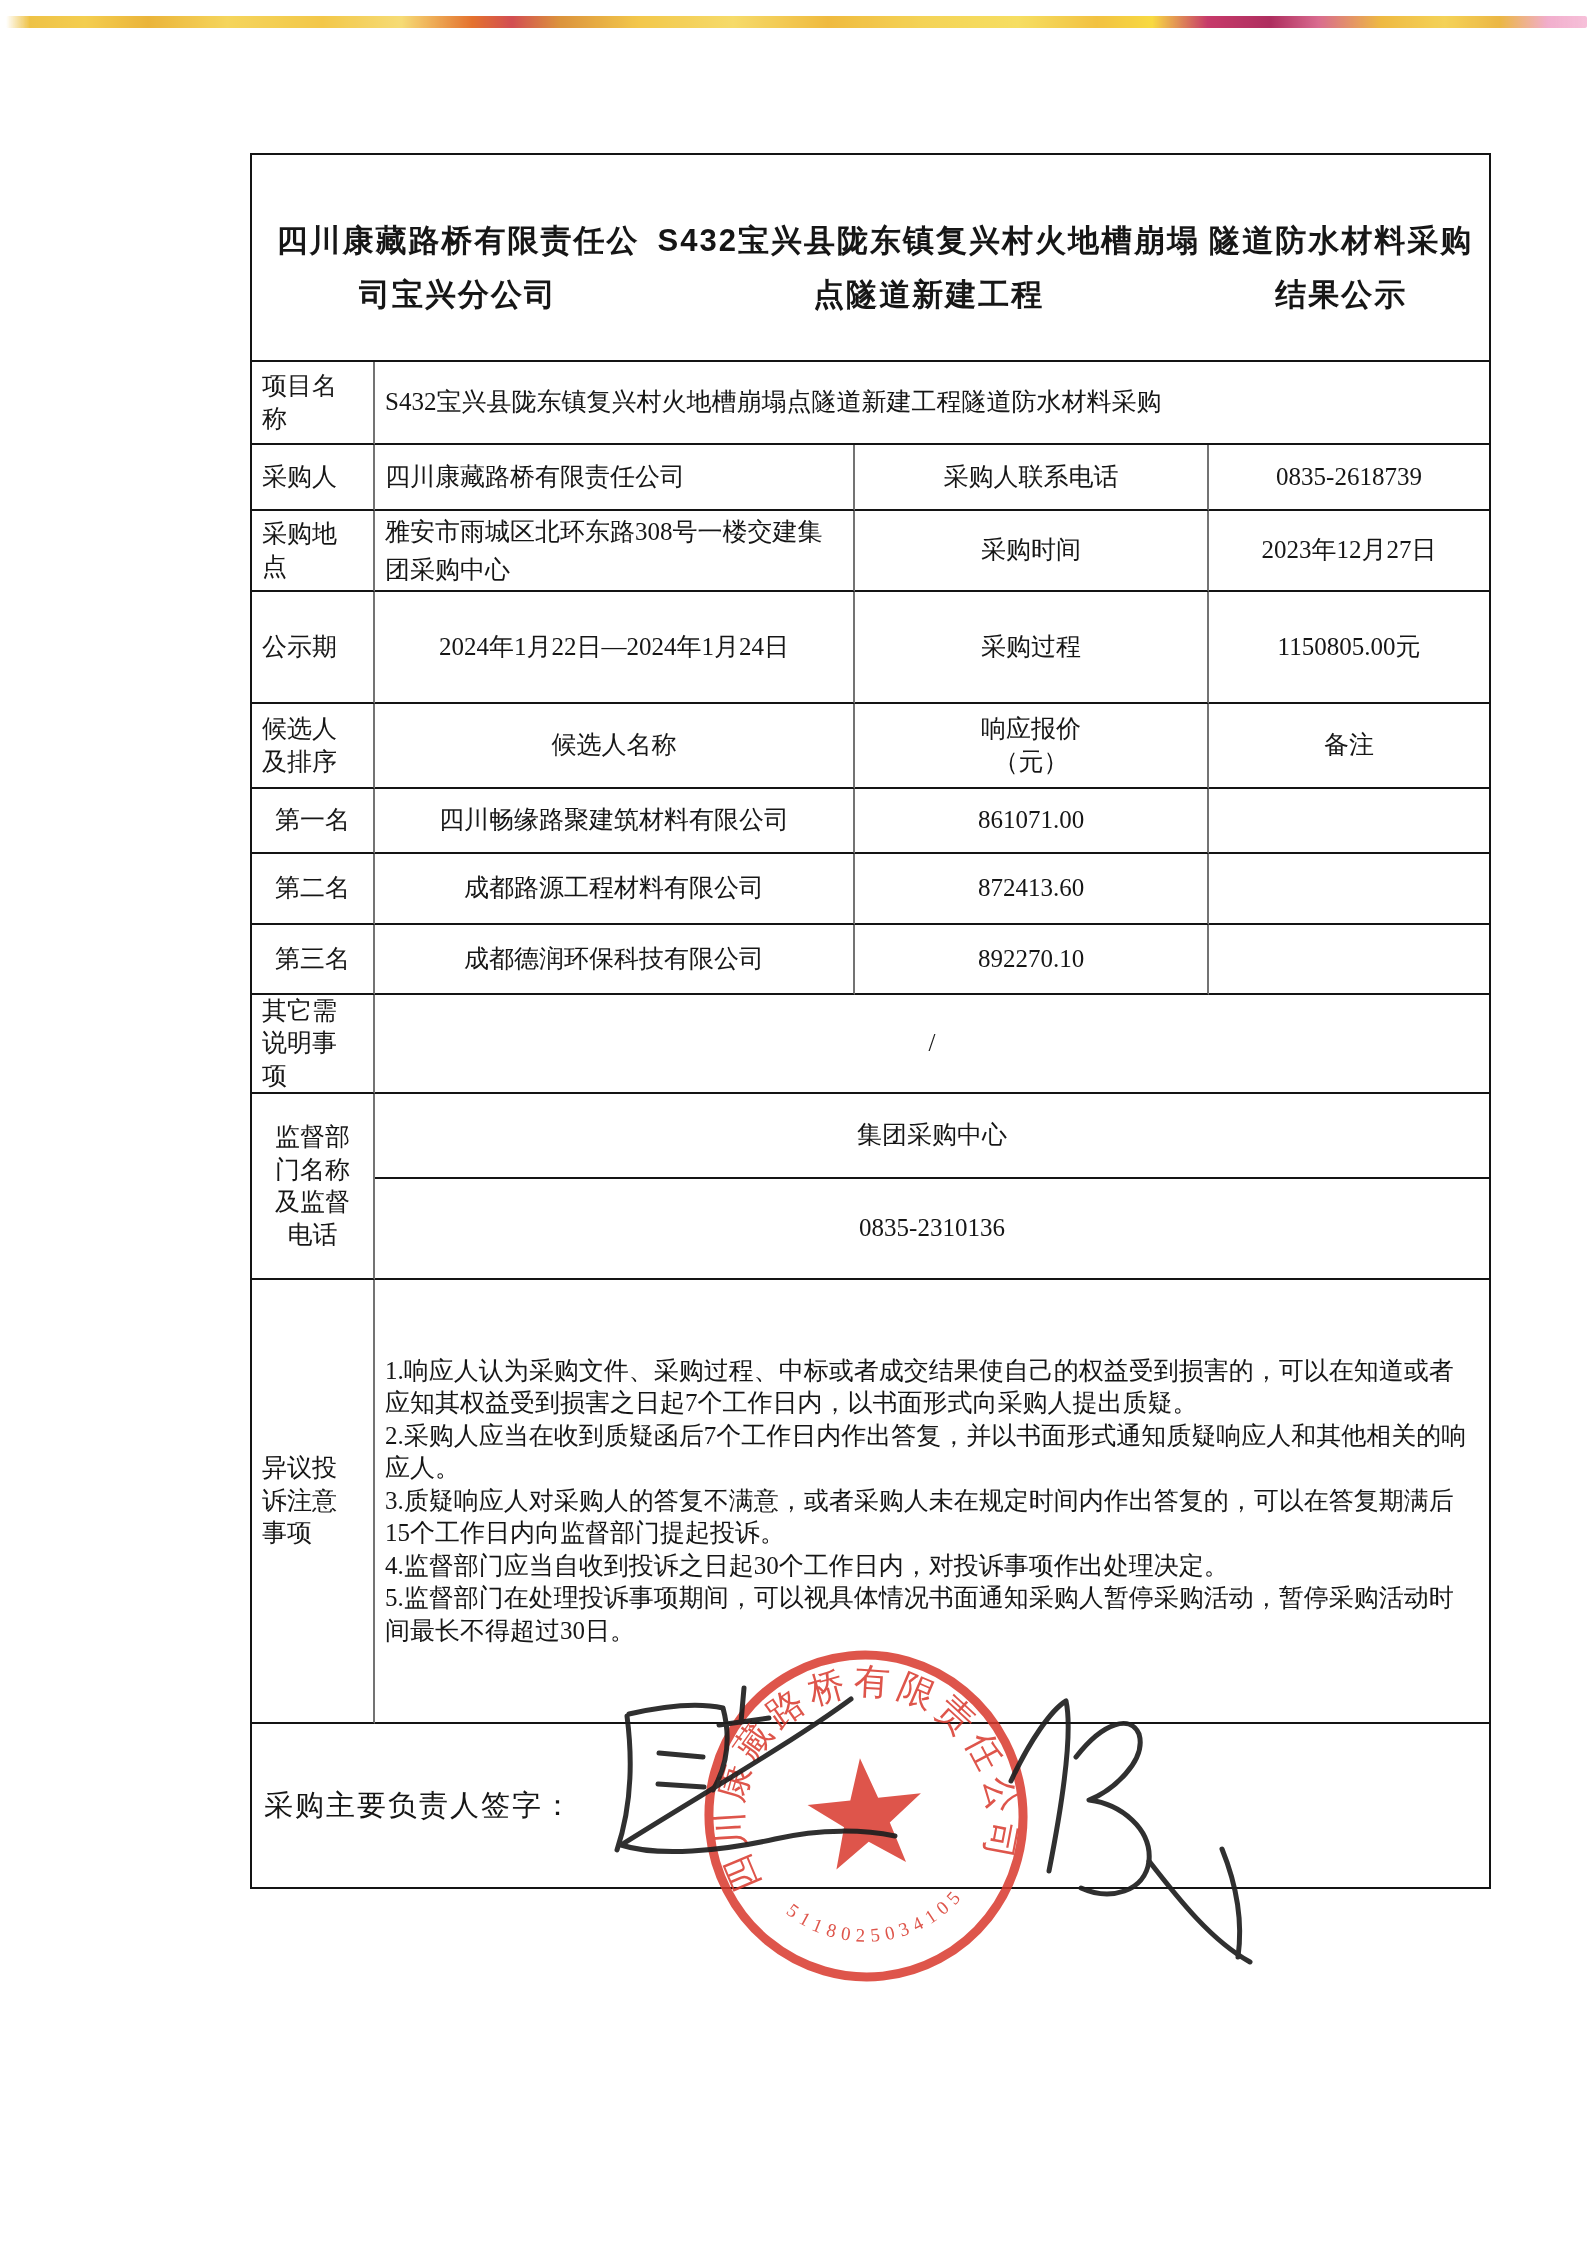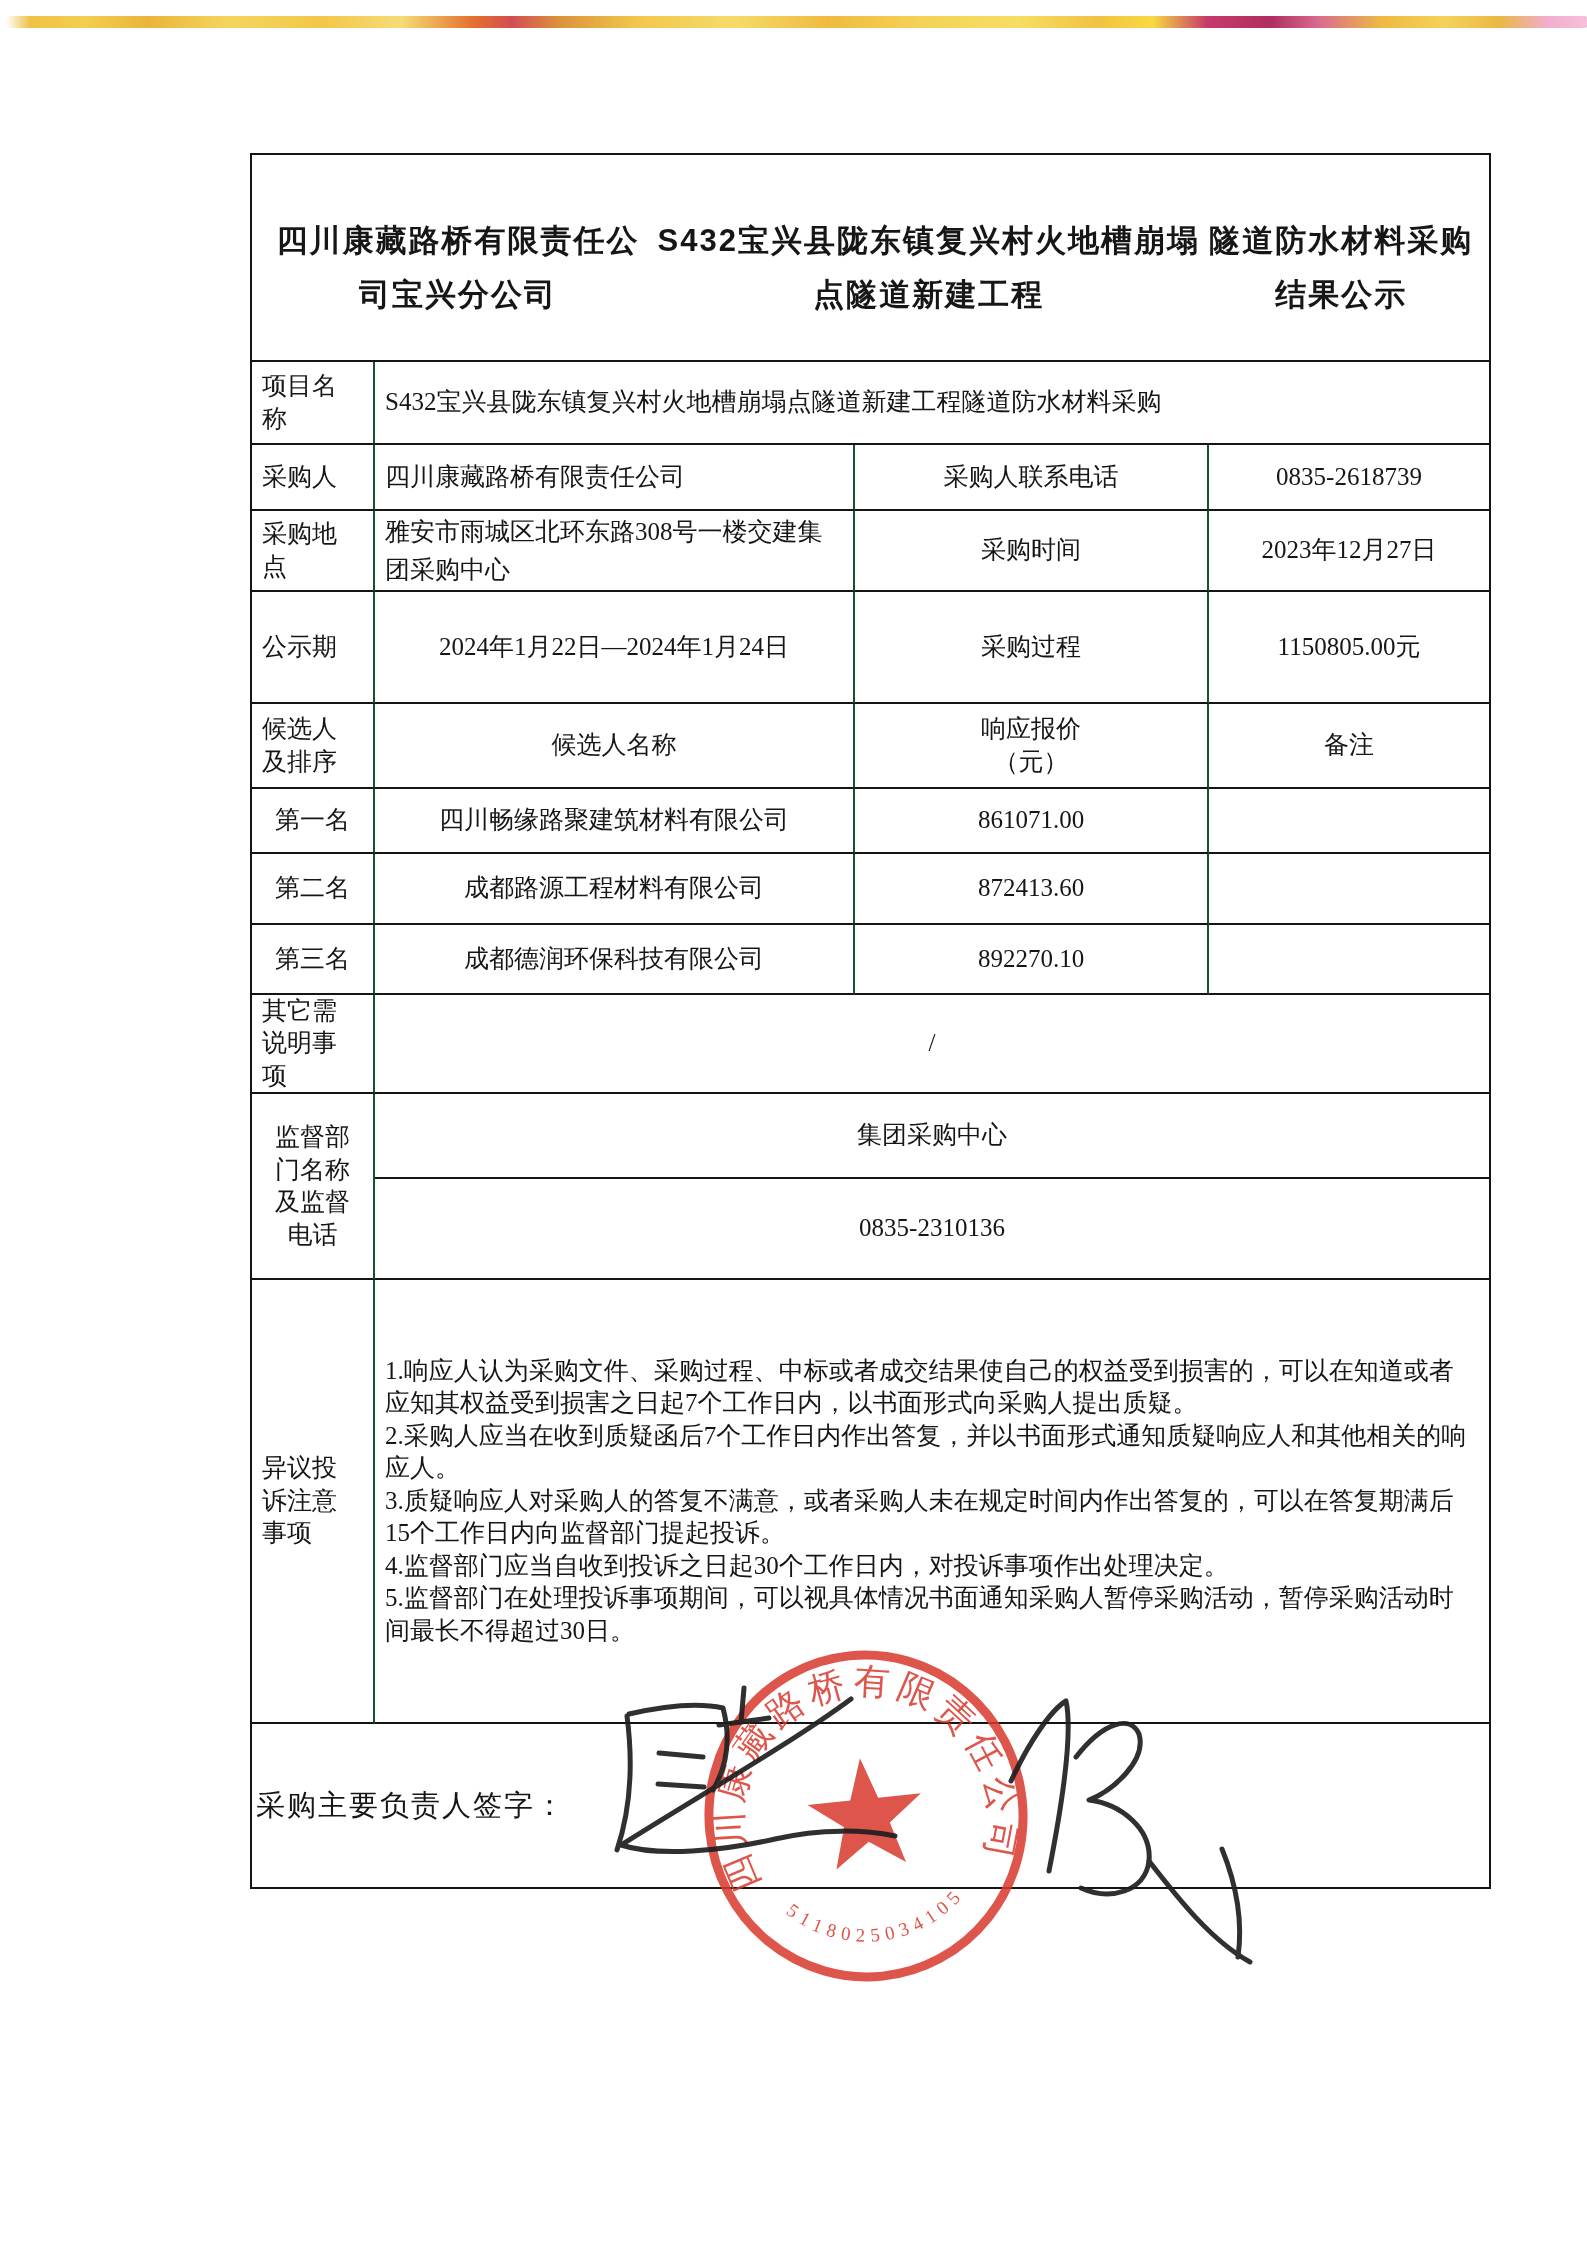--- a/index.html
+++ b/index.html
@@ -30,21 +30,21 @@
     position:absolute;left:250px;top:153px;
     width:1237px;
     display:grid;
     grid-template-columns:123px 480px 354px 280px;
     grid-template-rows:207px 83px 66px 81px 112px 85px 65px 71px 70px 99px 85px 101px 444px 163px;
     border:2px solid #141414;
     box-sizing:content-box;
     background:#fff;
   }
   .c{
-    border-right:2px solid #14532d;
+    border-right:2px solid #737373;
     border-bottom:2px solid #141414;
     display:flex;align-items:center;justify-content:center;
     text-align:center;
     font-size:25px;line-height:1.3;
     padding:4px 8px;
     box-sizing:border-box;
     white-space:pre-line;
     overflow:hidden;
   }
   .lt{justify-content:flex-start;text-align:left;padding-left:10px;}
@@ -60,20 +60,21 @@
   .objection-cell{
     flex-direction:column;align-items:stretch;
     text-align:left;
     font-size:25px;line-height:1.3;
     padding:10px 12px 10px 10px;
   }
   .sig-cell{
     font-size:29px;
     letter-spacing:2px;
     padding-left:4px;
+    margin-left:8px;
   }
   .overlay{
     position:absolute;left:0;top:0;width:1587px;height:2244px;
     pointer-events:none;
   }
 </style>
 </head>
 <body>
 
 <div class="page">

